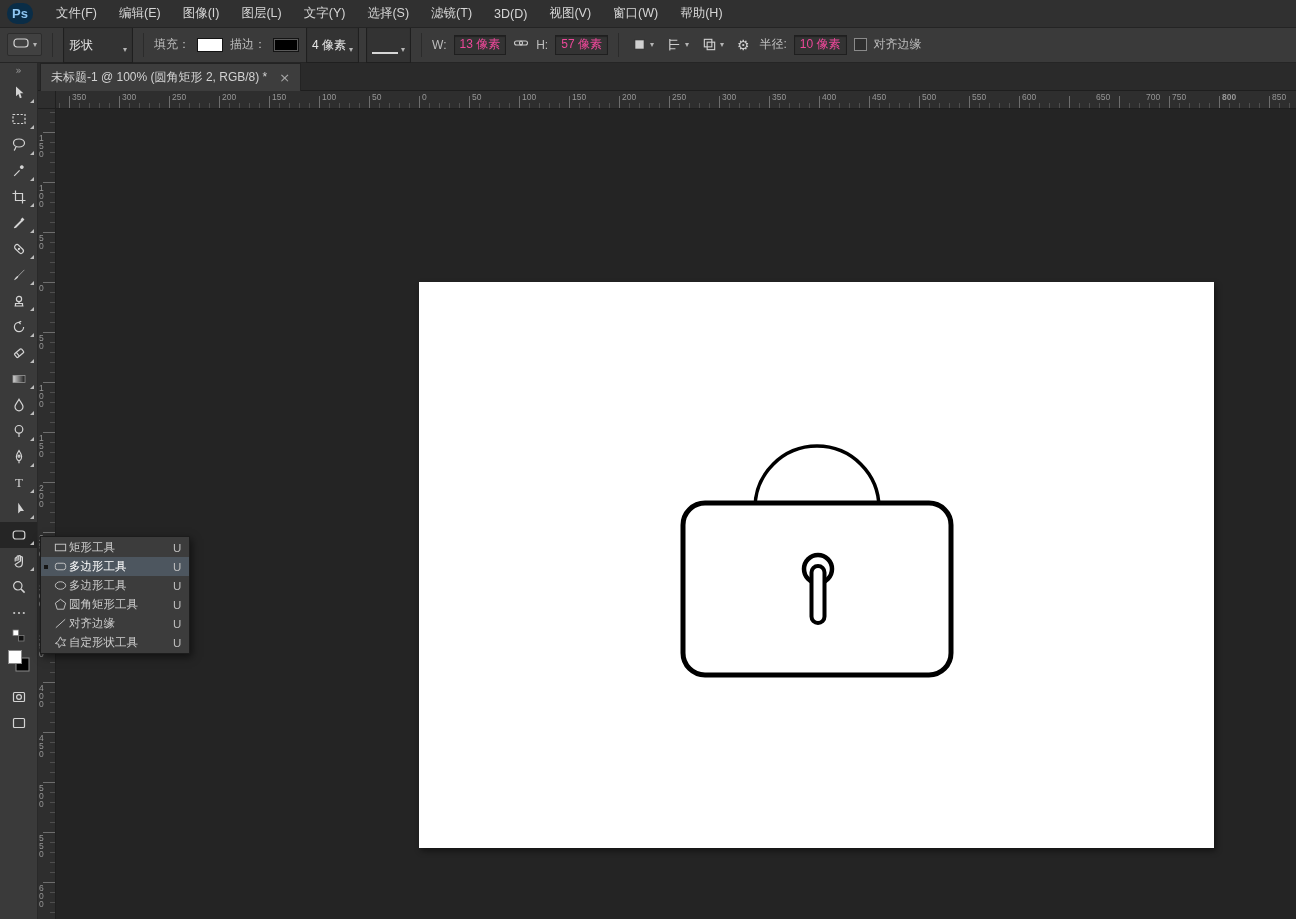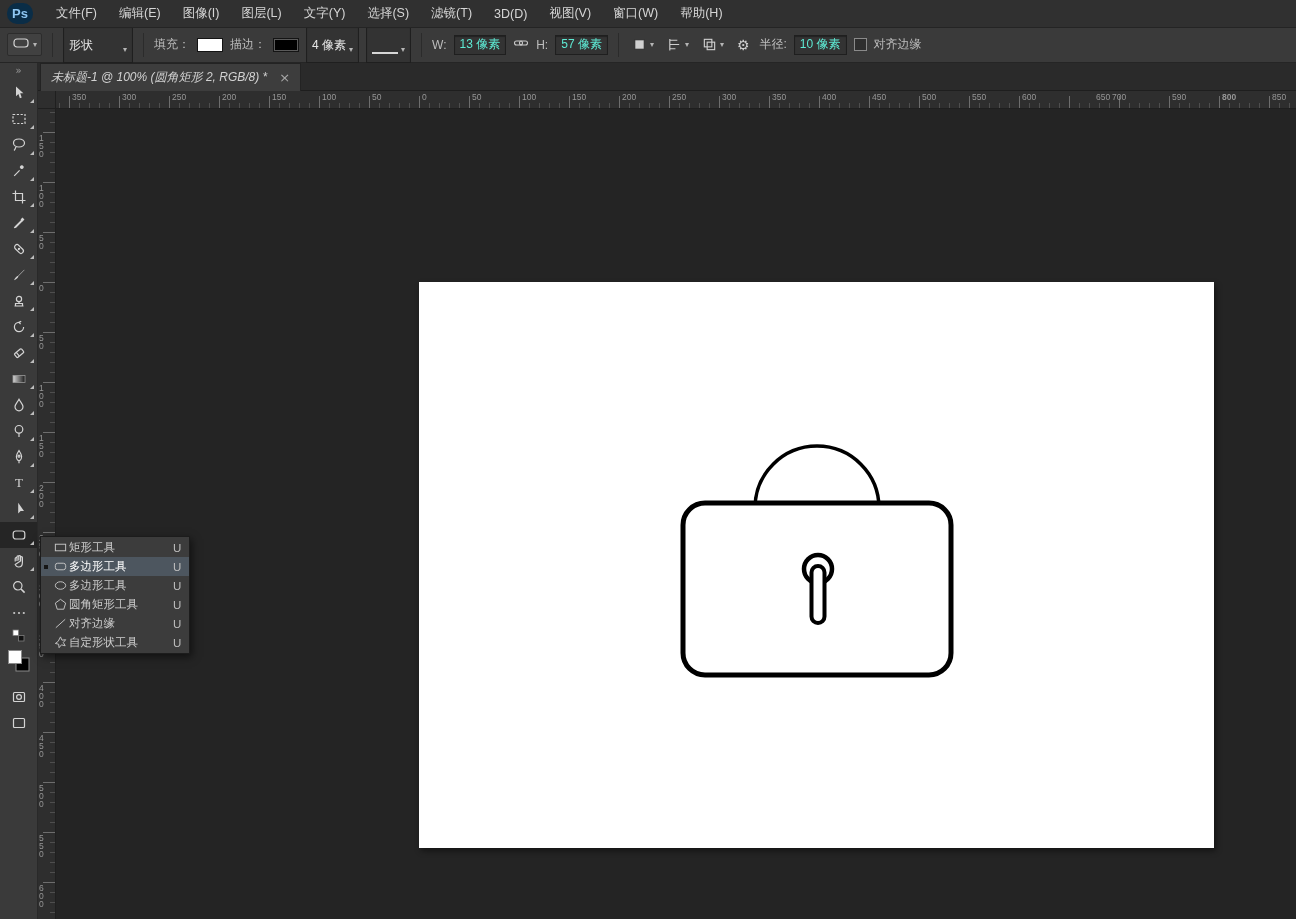--- a/index.html
+++ b/index.html
@@ -20,21 +20,21 @@
     border-bottom:1px solid #252525;display:flex;align-items:center;gap:7px;padding-left:7px;
     font-size:12px;color:#c9c9c9;z-index:29;}
   .ob-sep{width:1px;height:24px;background:#2b2b2b;margin:0 3px;}
   .ob-label{color:#bdbdbd;white-space:nowrap;}
   .dd{font-size:8px;color:#b5b5b5;font-family:"DejaVu Sans",sans-serif;margin-left:3px;}
   .ob-preset{display:flex;align-items:center;padding:2px 4px;border:1px solid #2c2c2c;border-radius:2px;background:#414141;}
   .ob-select,.ob-combo{display:flex;align-items:flex-end;background:#333333;border:1px solid #1f1f1f;
     height:19px;padding:8px 5px;box-shadow:inset 0 1px 1px rgba(0,0,0,.35);color:#e6e6e6;}
   .ob-select{width:58px;justify-content:space-between;}
   .ob-field{display:flex;align-items:center;background:#333333;border:1px solid #1f1f1f;height:18px;
-    padding:0 5px;box-shadow:inset 0 1px 1px rgba(0,0,0,.35);color:#5eead4;min-width:38px;}
+    padding:0 5px;box-shadow:inset 0 1px 1px rgba(0,0,0,.35);color:#ec4899;min-width:38px;}
   .swatch{width:26px;height:14px;display:inline-block;border:1px solid #141414;box-sizing:border-box;}
   .swatch.fill{background:#ffffff;}
   .swatch.stroke{background:#000000;box-shadow:inset 0 0 0 1px #5a5a5a;}
   .line-swatch{width:26px;height:2px;background:#d6d6d6;display:inline-block;}
   .ob-iconbtn{display:flex;align-items:center;padding:2px 3px;border-radius:2px;}
   .ob-iconbtn svg{width:15px;height:15px;}
   .gear{font-family:"DejaVu Sans",sans-serif;font-size:14px;color:#cfcfcf;line-height:1;}
   .ob-checkbox{width:11px;height:11px;border:1px solid #8a8a8a;background:#2e2e2e;display:inline-block;}
   
   .toolbar{position:absolute;left:0;top:62px;bottom:0;width:37px;background:#3a3a3a;
@@ -42,21 +42,21 @@
   .tb-collapse{height:18px;width:100%;text-align:center;color:#9a9a9a;font-size:10px;line-height:18px;
     font-family:"DejaVu Sans",sans-serif;}
   .tool{width:37px;height:26px;display:flex;align-items:center;justify-content:center;position:relative;}
   .tool svg{width:16px;height:16px;stroke:#d4d4d4;fill:none;stroke-width:1.2;}
   .tool.selected{background:#252525;}
   .tool.t-fly::after{content:"";position:absolute;right:3px;bottom:3px;width:0;height:0;
     border-bottom:4px solid #bdbdbd;border-left:4px solid transparent;}
   .tool-extra{width:37px;display:flex;align-items:center;justify-content:center;position:relative;}
   
   .tab-bar{position:absolute;left:37px;top:62px;right:0;height:28px;background:#2a2a2a;
-    border-bottom:1px solid #1e1e1e;z-index:24;font-style:italic;}
+    border-bottom:1px solid #1e1e1e;z-index:24;}
   .tab{position:absolute;left:3px;top:1px;height:27px;background:#3d3d3d;border:1px solid #232323;border-bottom:none;
     display:flex;align-items:center;gap:12px;padding:0 10px;font-size:12px;color:#d2d2d2;}
   .tab-close{color:#a8a8a8;font-size:13px;line-height:1;font-family:"DejaVu Sans",sans-serif;}
   
   .h-ruler{position:absolute;left:55px;top:90px;right:0;height:18px;background-color:#2e2e2e;
     border-bottom:1px solid #1f1f1f;z-index:20;overflow:hidden;
     background-image:
       repeating-linear-gradient(to right, transparent 0 14px, #6d6d6d 14px 15px, transparent 15px 50px),
       repeating-linear-gradient(to right, transparent 0 4px, #4e4e4e 4px 5px, transparent 5px 10px);
     background-size:100% 12px,100% 5px;background-position:left bottom,left bottom;background-repeat:no-repeat;}
@@ -357,22 +357,22 @@
     <span class="hlab" style="left: 567px;">200</span>
     <span class="hlab" style="left: 617px;">250</span>
     <span class="hlab" style="left: 667px;">300</span>
     <span class="hlab" style="left: 717px;">350</span>
     <span class="hlab" style="left: 767px;">400</span>
     <span class="hlab" style="left: 817px;">450</span>
     <span class="hlab" style="left: 867px;">500</span>
     <span class="hlab" style="left: 917px;">550</span>
     <span class="hlab" style="left: 967px;">600</span>
     <span class="hlab" style="left: 1017px; margin-left: 24px;">650</span>
-    <span class="hlab" style="left: 1057px;">700</span>
-    <span class="hlab" style="left: 1117px;">590</span>
+    <span class="hlab" style="left: 1091px;">700</span>
+    <span class="hlab" style="left: 1117px;">750</span>
     <span class="hlab" style="left: 1167px; font-weight: bold;">800</span>
     <span class="hlab" style="left: 1217px;">850</span>
   </div>
 <div class="v-ruler">
     <span class="vlab" style="top: 26px;">150</span>
     <span class="vlab" style="top: 76px;">100</span>
     <span class="vlab" style="top: 126px;">50</span>
     <span class="vlab" style="top: 176px;">0</span>
     <span class="vlab" style="top: 226px;">50</span>
     <span class="vlab" style="top: 276px;">100</span>

